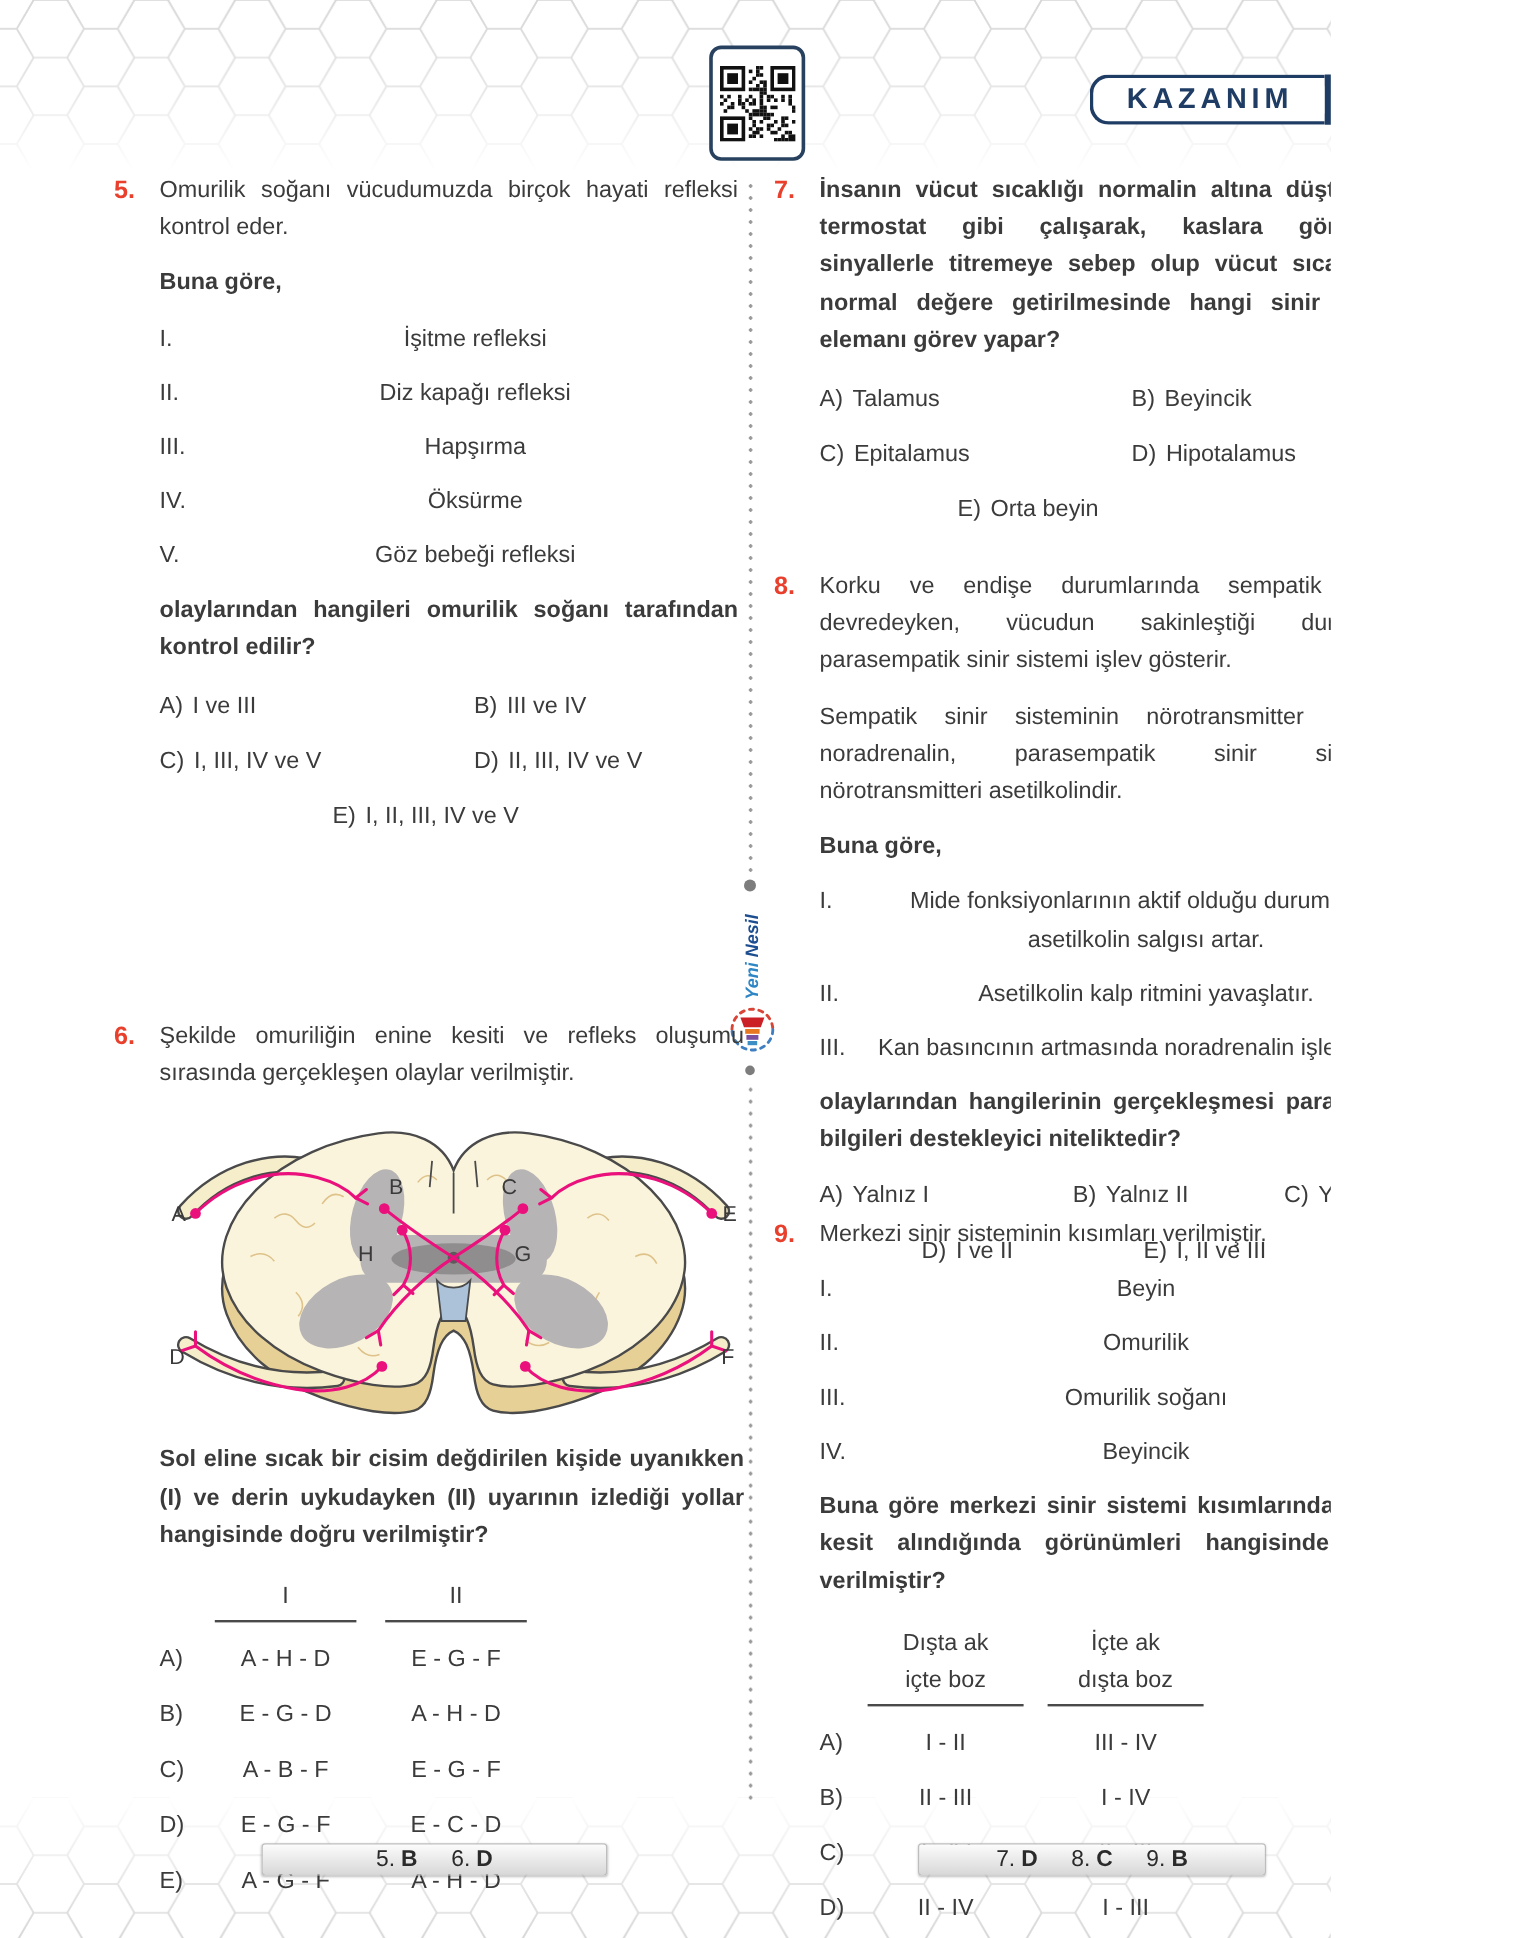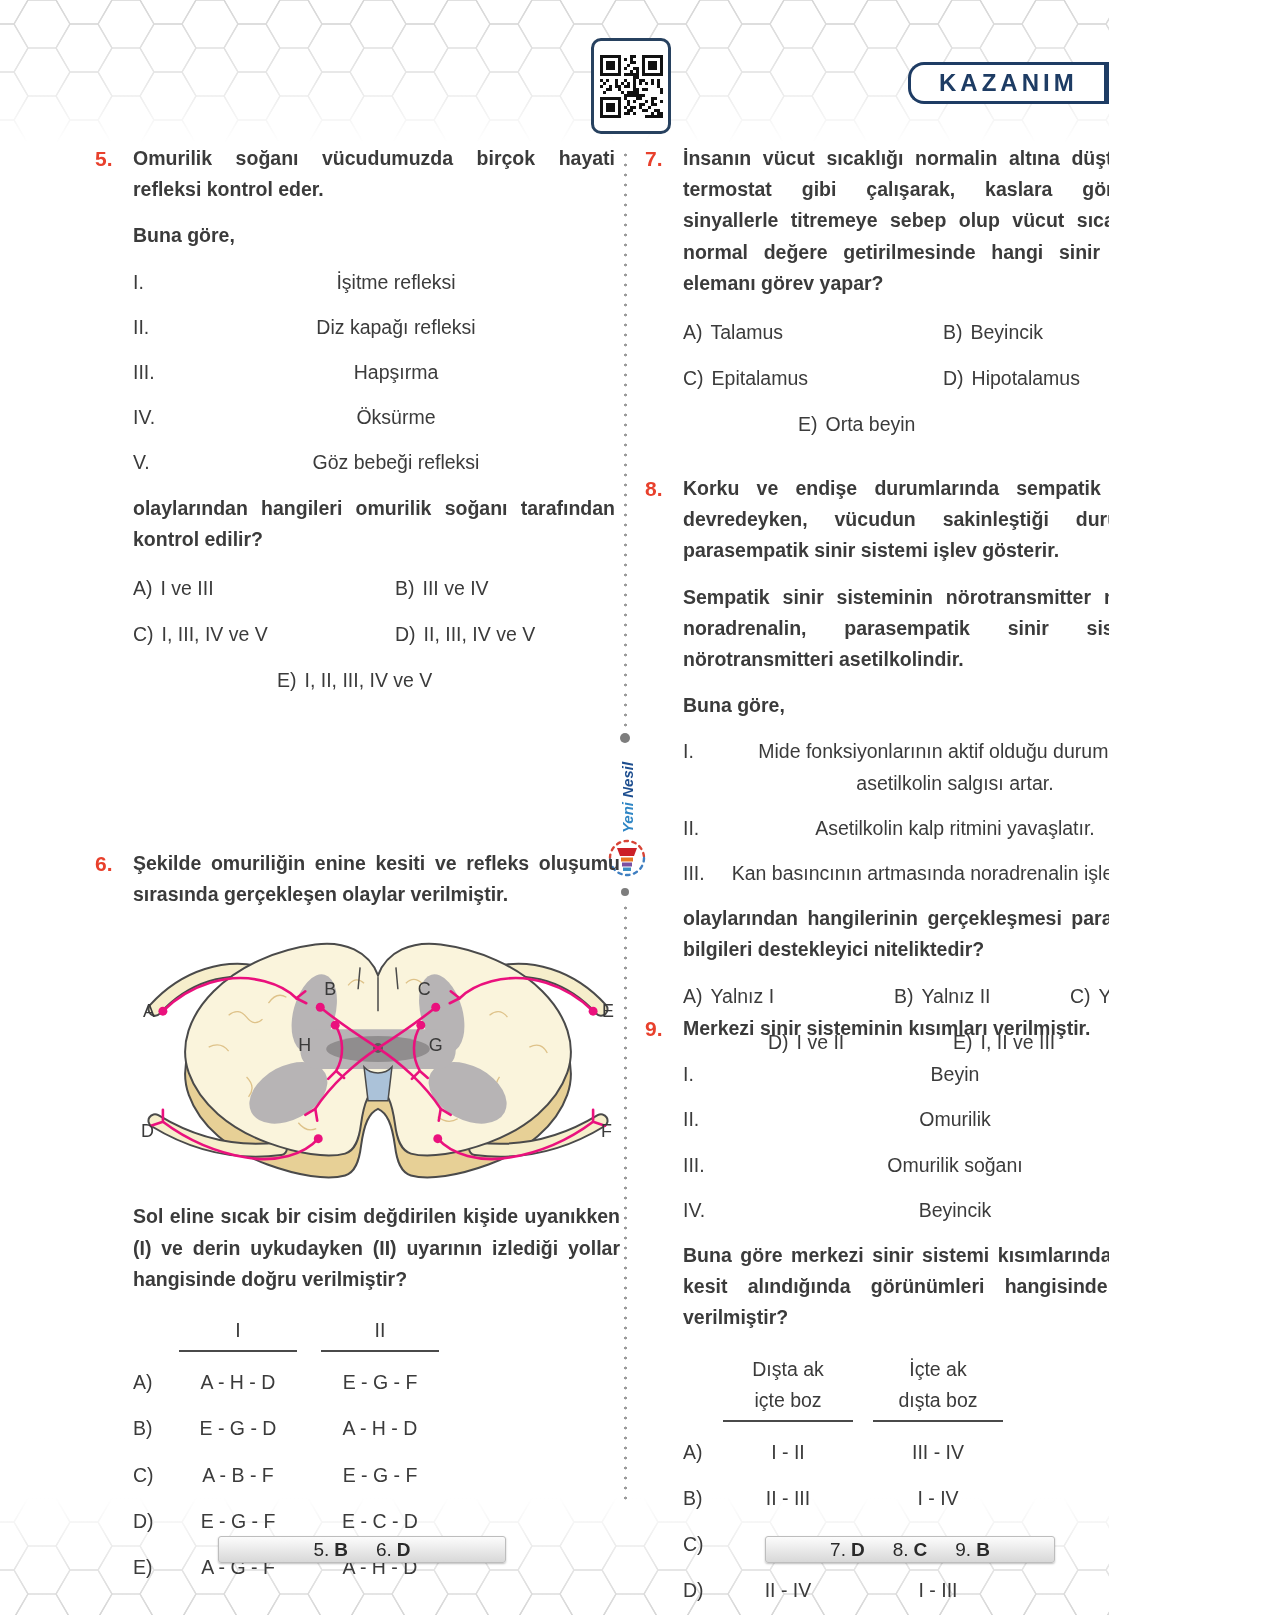--- a/index.html
+++ b/index.html
@@ -25,21 +25,21 @@
   .dotline{position:absolute;left:624px;width:3px;background-image:radial-gradient(circle,#9b9b9b 1.4px,rgba(255,255,255,0) 1.6px);background-size:3px 10px;background-repeat:repeat-y;}
   .bigdot{position:absolute;border-radius:50%;background:#7d7d7d;}
   .brand{position:absolute;left:587px;top:789px;width:80px;height:17px;transform:rotate(-90deg);transform-origin:center;text-align:center;font-size:15px;font-weight:700;font-style:italic;white-space:nowrap;}
   .brand .w1{color:#2f86c5;} .brand .w2{color:#1d4e8f;}
   .logo{position:absolute;left:605px;top:836px;width:44px;height:44px;}
 
   
   .q{position:absolute;display:flex;}
   .qnum{width:38px;flex:none;color:#e8402c;font-size:21px;font-weight:700;line-height:1.5;}
   .qbody{flex:1;font-size:19.5px;line-height:1.6;}
-  .para{text-align:justify;margin:0 0 15px 0;font-weight:bold;}
+  .para{text-align:justify;margin:0 0 15px 0;}
   .lead{font-weight:700;margin:2px 0 15px 0;}
   .stem{font-weight:700;text-align:justify;margin:4px 0 15px 0;}
   .ritem{display:flex;margin:0 0 14px 0;}
   .rmark{width:44px;flex:none;}
   .rtext{flex:1;text-align:center;}
 
   
   .opt2{display:grid;grid-template-columns:262px 1fr;row-gap:15px;margin-top:18px;}
   .optE{margin-left:144px;}
   .opt2.q7{grid-template-columns:260px 1fr;}

